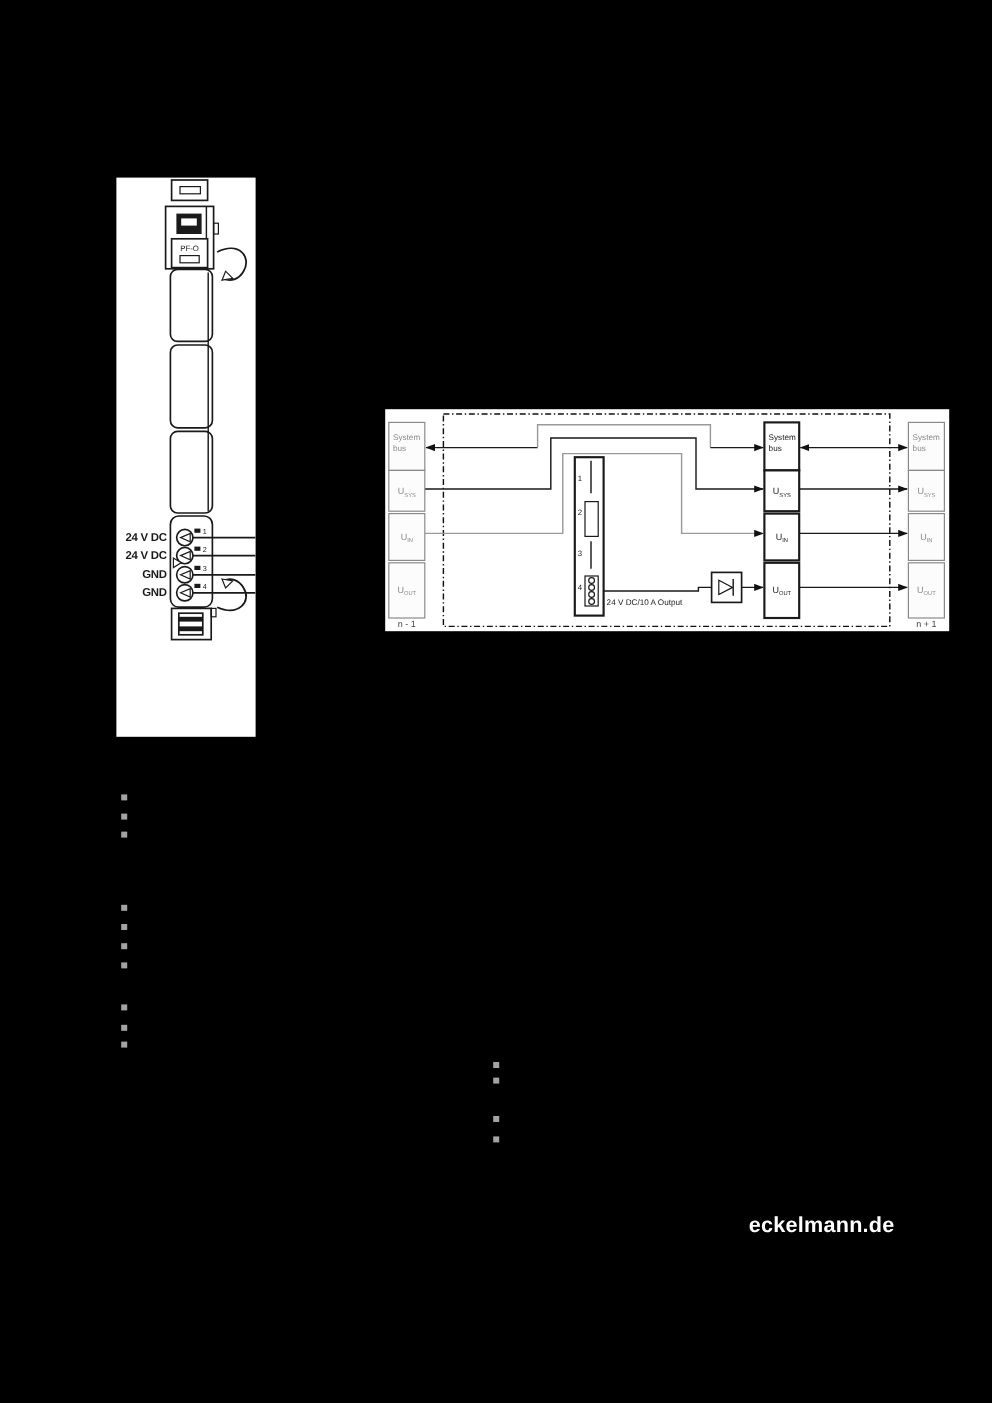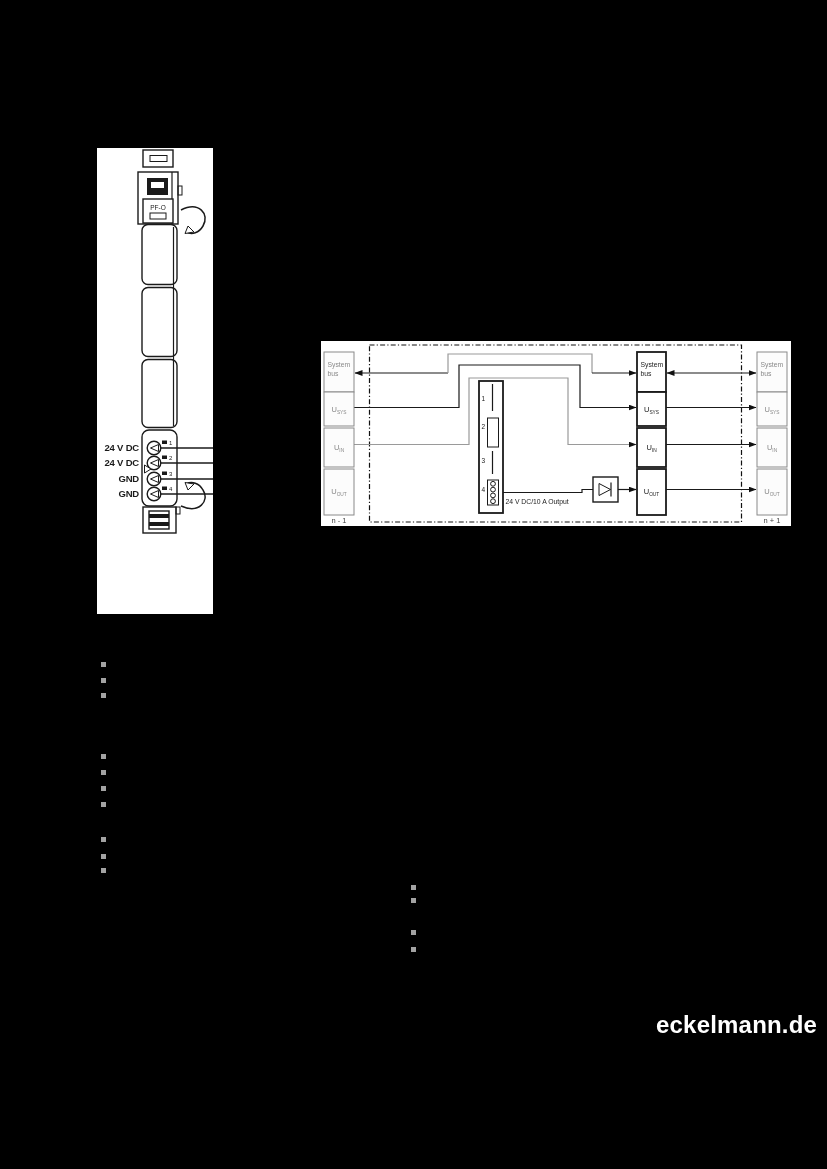--- a/index.html
+++ b/index.html
@@ -23,22 +23,22 @@
   .blk-c{fill:#ffffff;stroke:var(--ink);stroke-width:1.8;}
   .blk-s{fill:#fcfcfc;stroke:var(--muted);stroke-width:1;}
   .strip{fill:#ffffff;stroke:var(--ink);stroke-width:1.8;}
   .t{font-family:"Liberation Sans",sans-serif;fill:var(--ink);}
   .t-mut{font-family:"Liberation Sans",sans-serif;fill:var(--muted);}
   .t-cap{font-family:"Liberation Sans",sans-serif;fill:#444444;}
   .term-lbl{font-weight:bold;font-size:9.5px;letter-spacing:-0.2px;}
   
   .bullet{position:absolute;width:5px;height:4.5px;background:var(--bullet);}
   
-  .brand{position:absolute;left:656px;top:1011px;width:130px;text-align:left;
-         color:var(--brand);font-weight:bold;font-size:24px;letter-spacing:0.2px;
+  .brand{position:absolute;left:624px;top:1011px;width:130px;text-align:left;
+         color:var(--brand);font-weight:bold;font-size:18px;letter-spacing:0.2px;
          font-family:"Liberation Sans",sans-serif;}
 </style>
 </head>
 <body>
 
 <div class="page">
 
   <div class="figure" id="module-fig">
     <svg width="116" height="387" viewBox="0 0 116 387">
       <defs>

